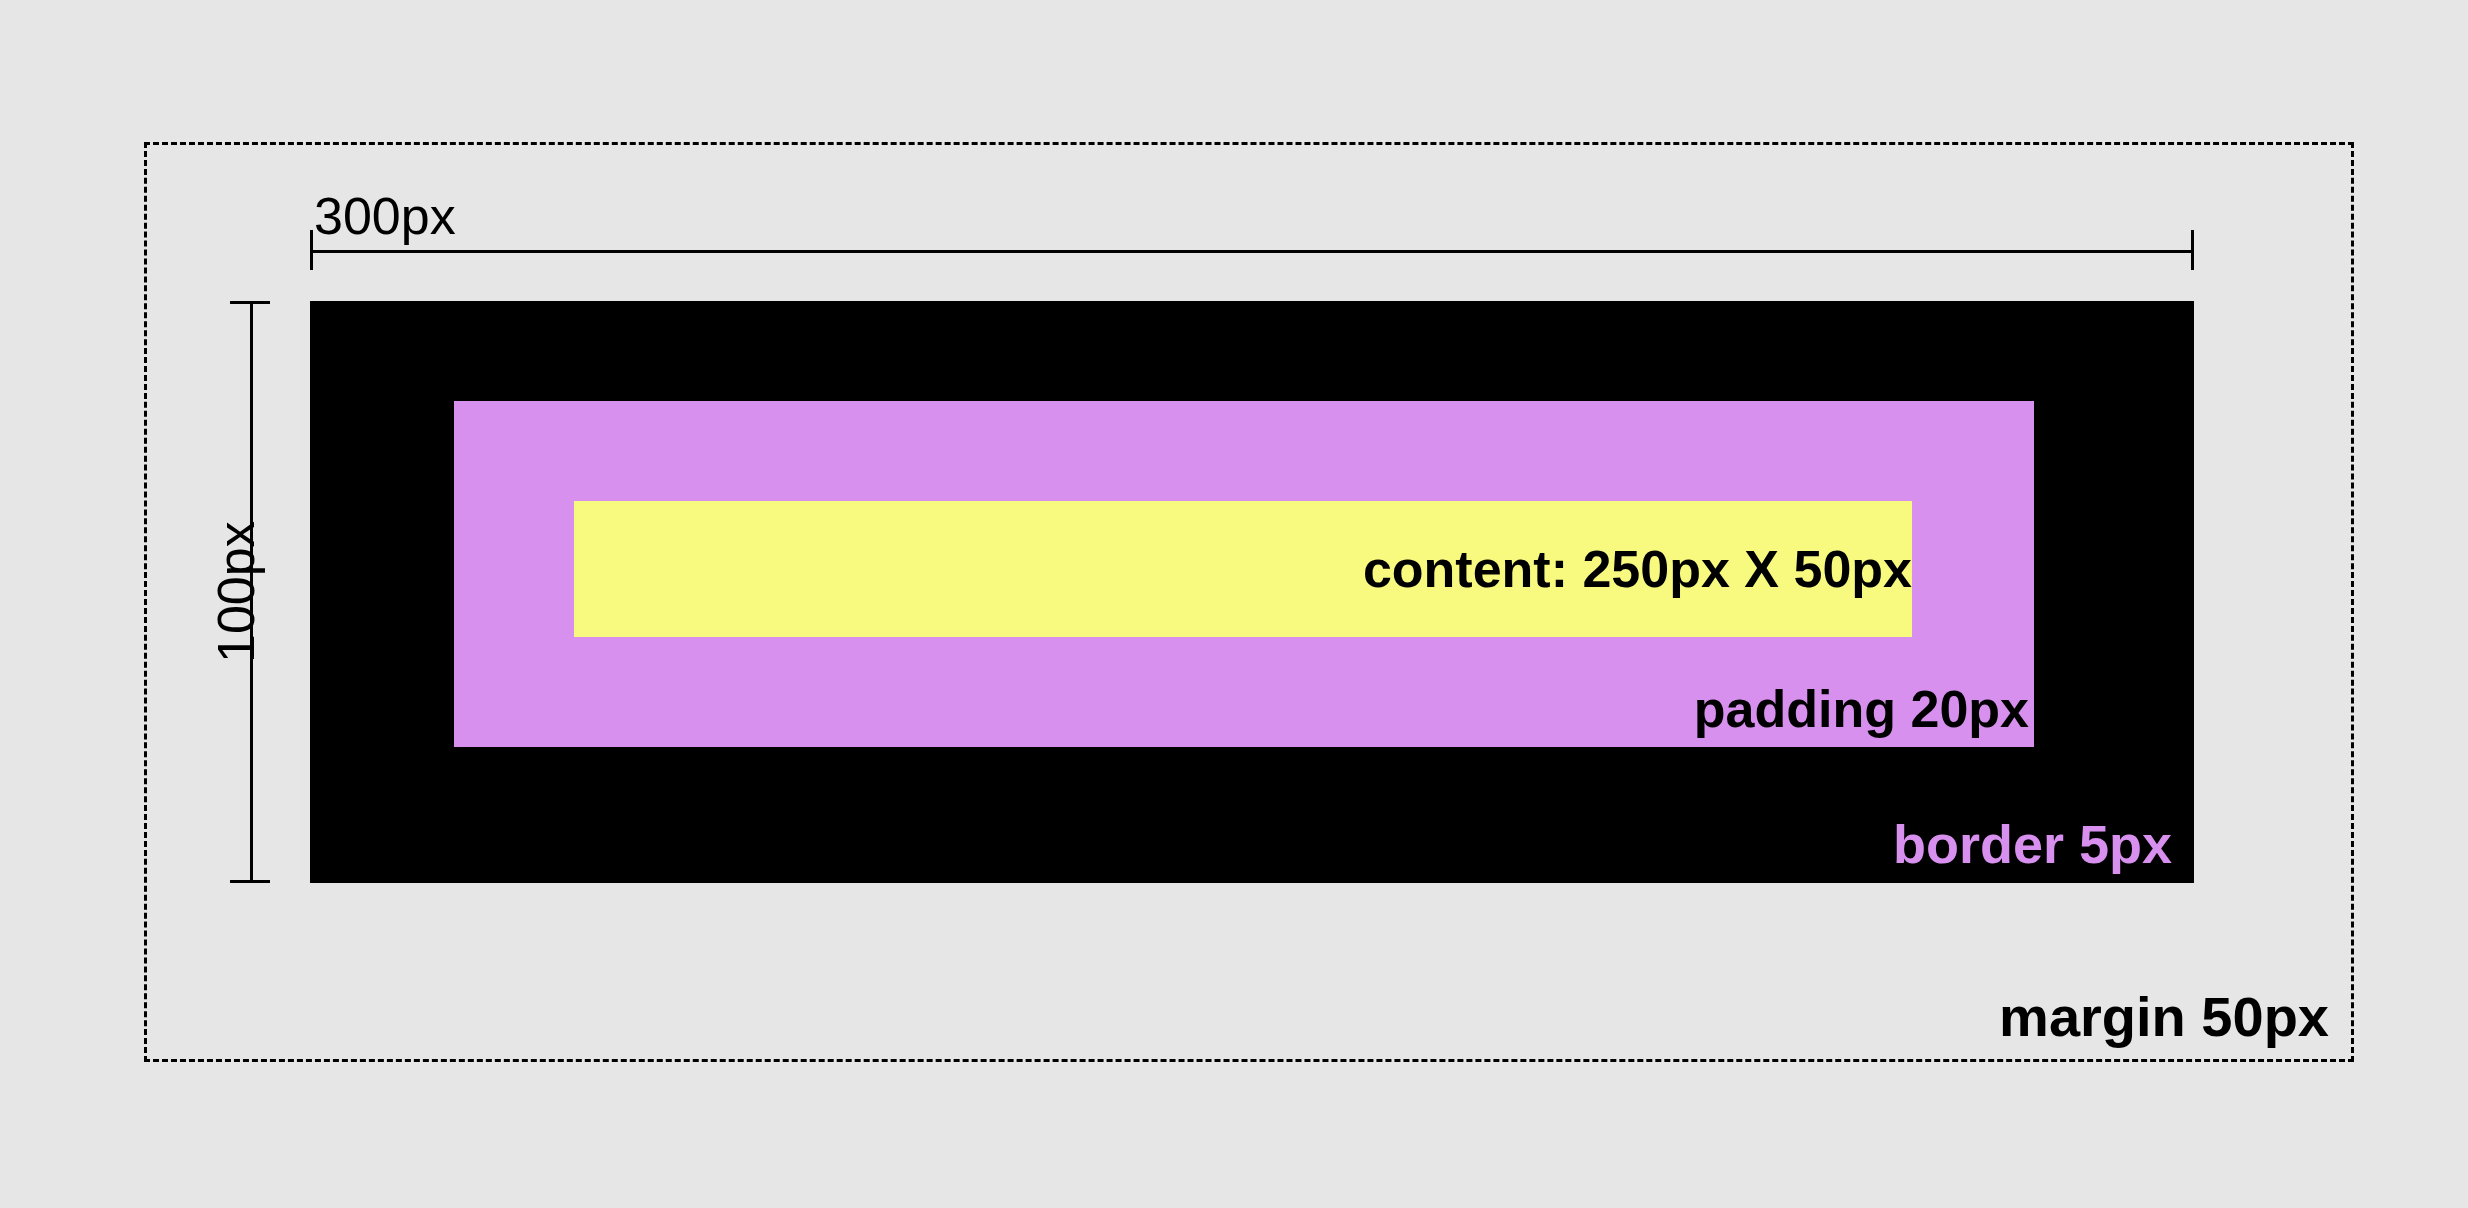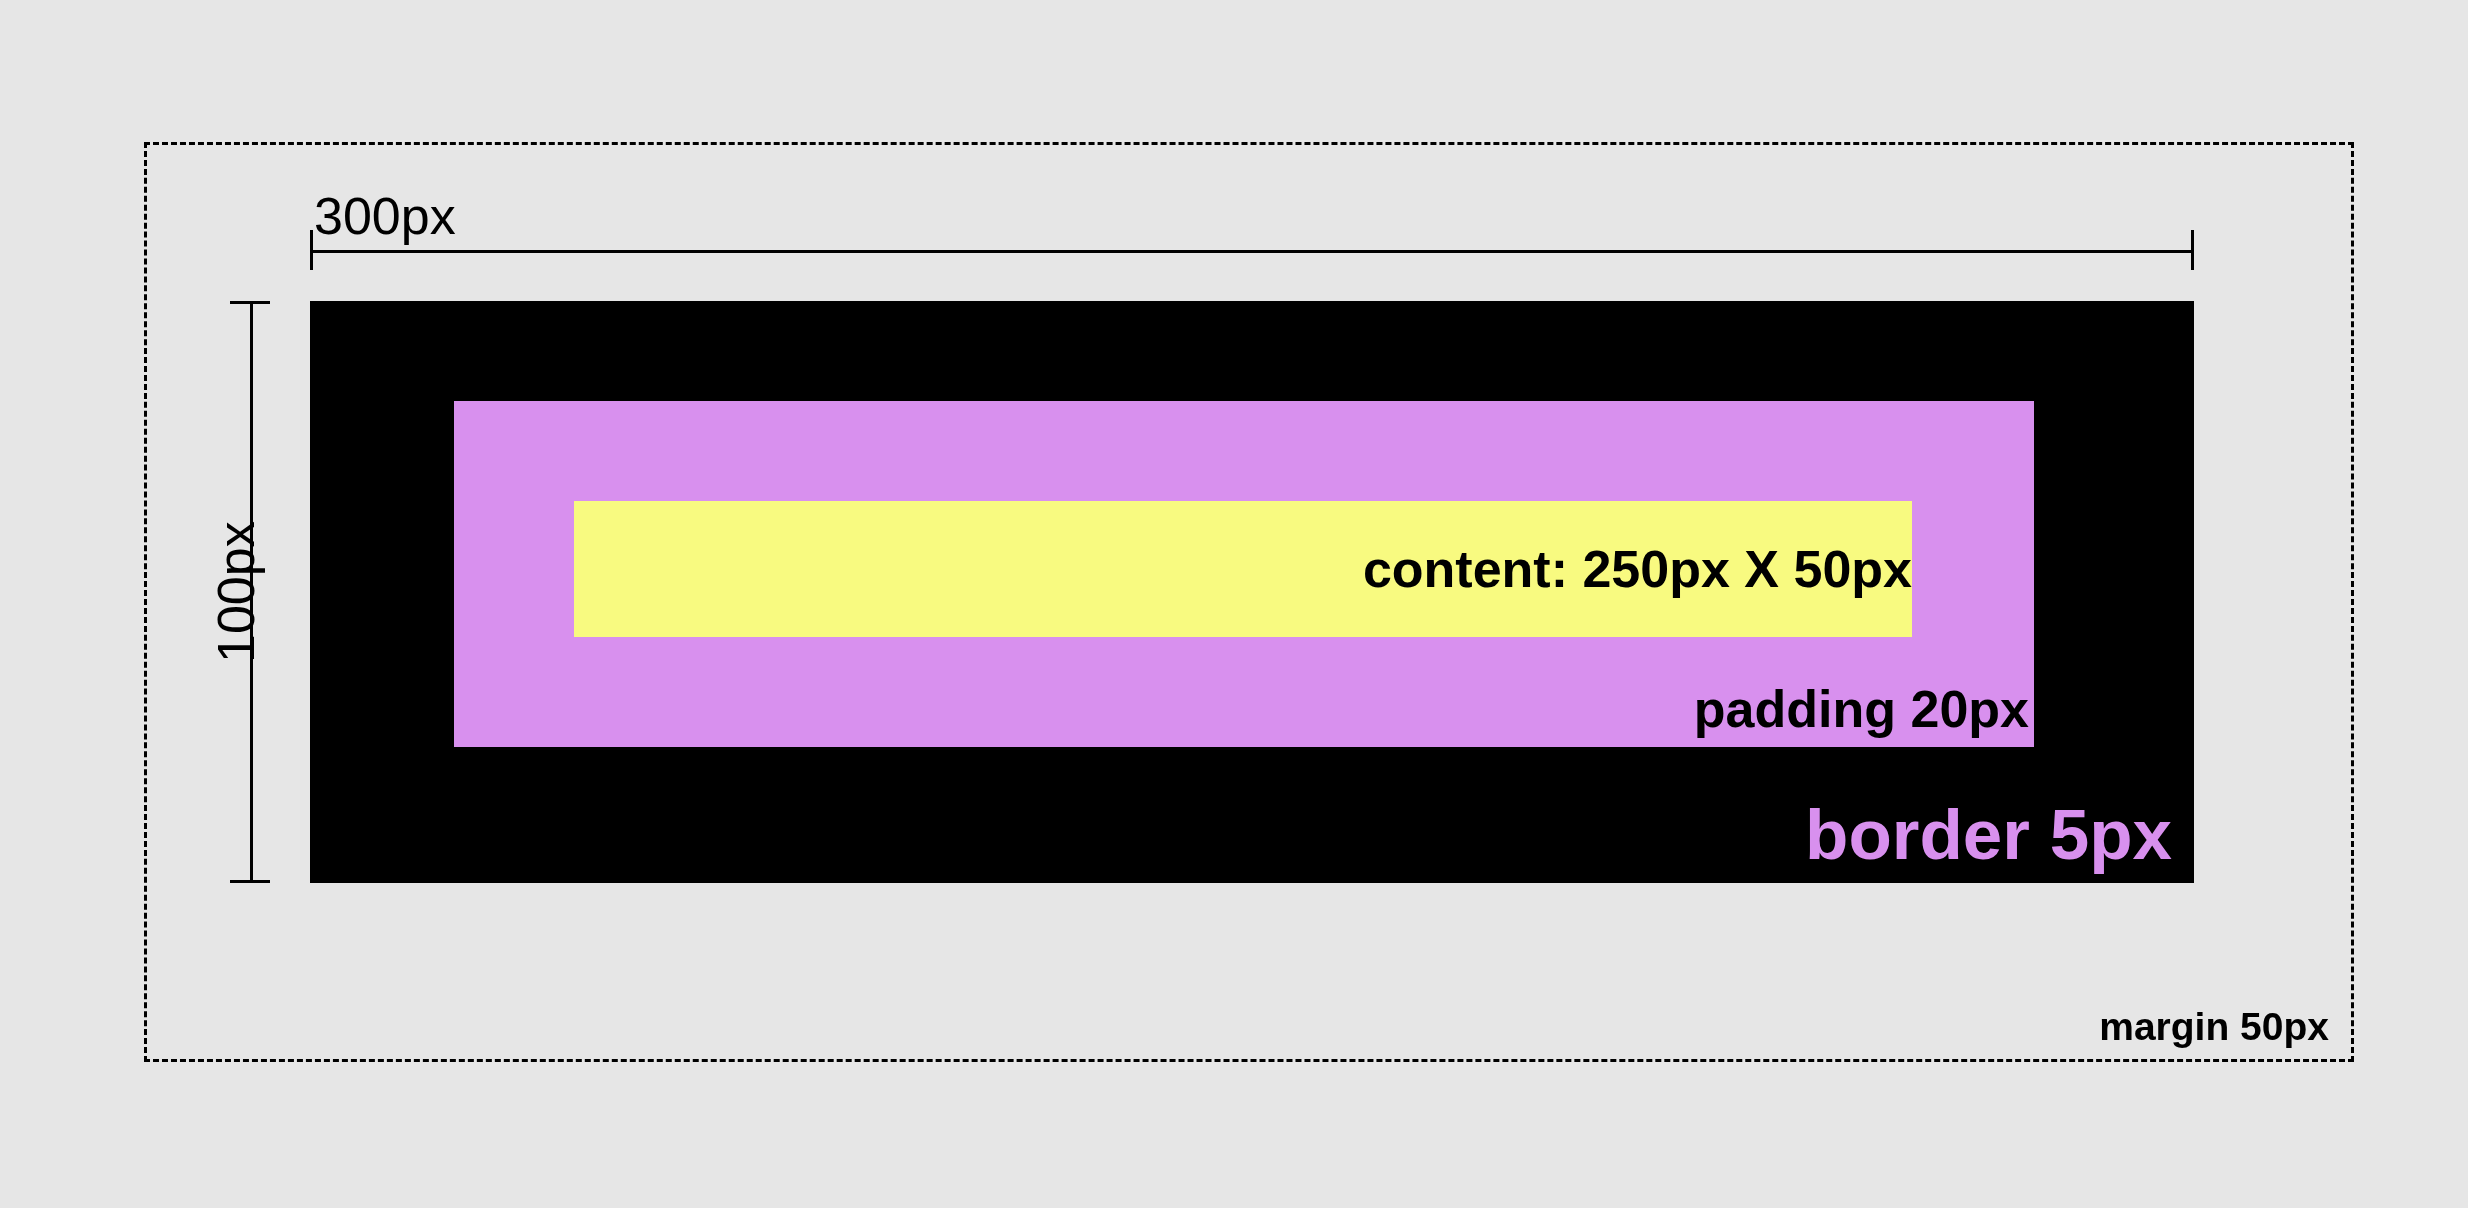--- a/index.html
+++ b/index.html
@@ -121,30 +121,30 @@
       right: 5px;
       bottom: 8px;
       font-size: 52px;
       font-weight: 700;
       color: #000;
     }
     .border-label {
       position: absolute;
       right: 22px;
       bottom: 8px;
-      font-size: 71px;
+      font-size: 54px;
       font-weight: 700;
       color: #d890ee;
       margin-left: 9px;
     }
     .margin-label {
       position: absolute;
       right: 22px;
       bottom: 10px;
-      font-size: 39px;
+      font-size: 56px;
       font-weight: 700;
       color: #000;
     }
   </style>
 </head>
 <body>
 
 <div class="margin-box">
   <span class="margin-label">margin 50px</span>
 </div>

